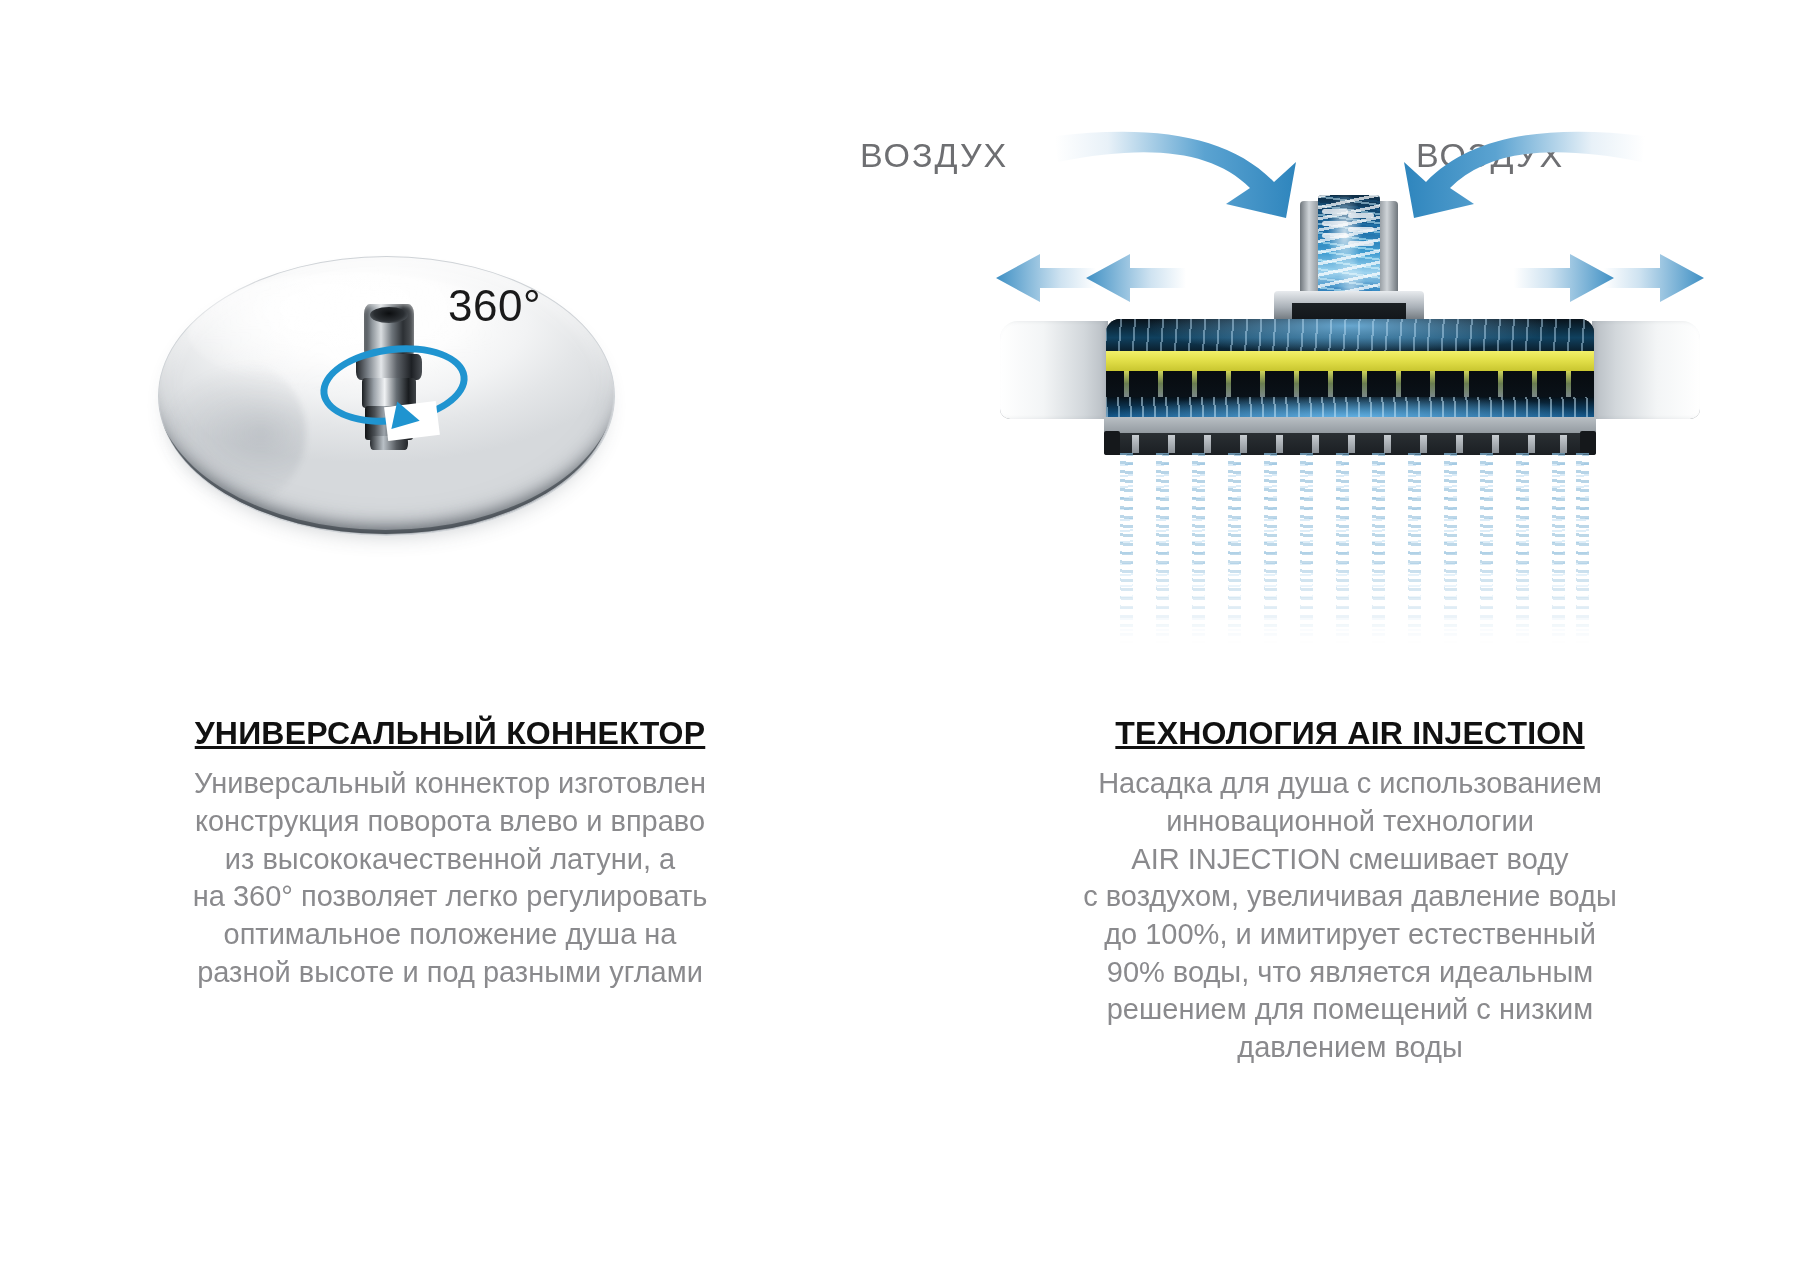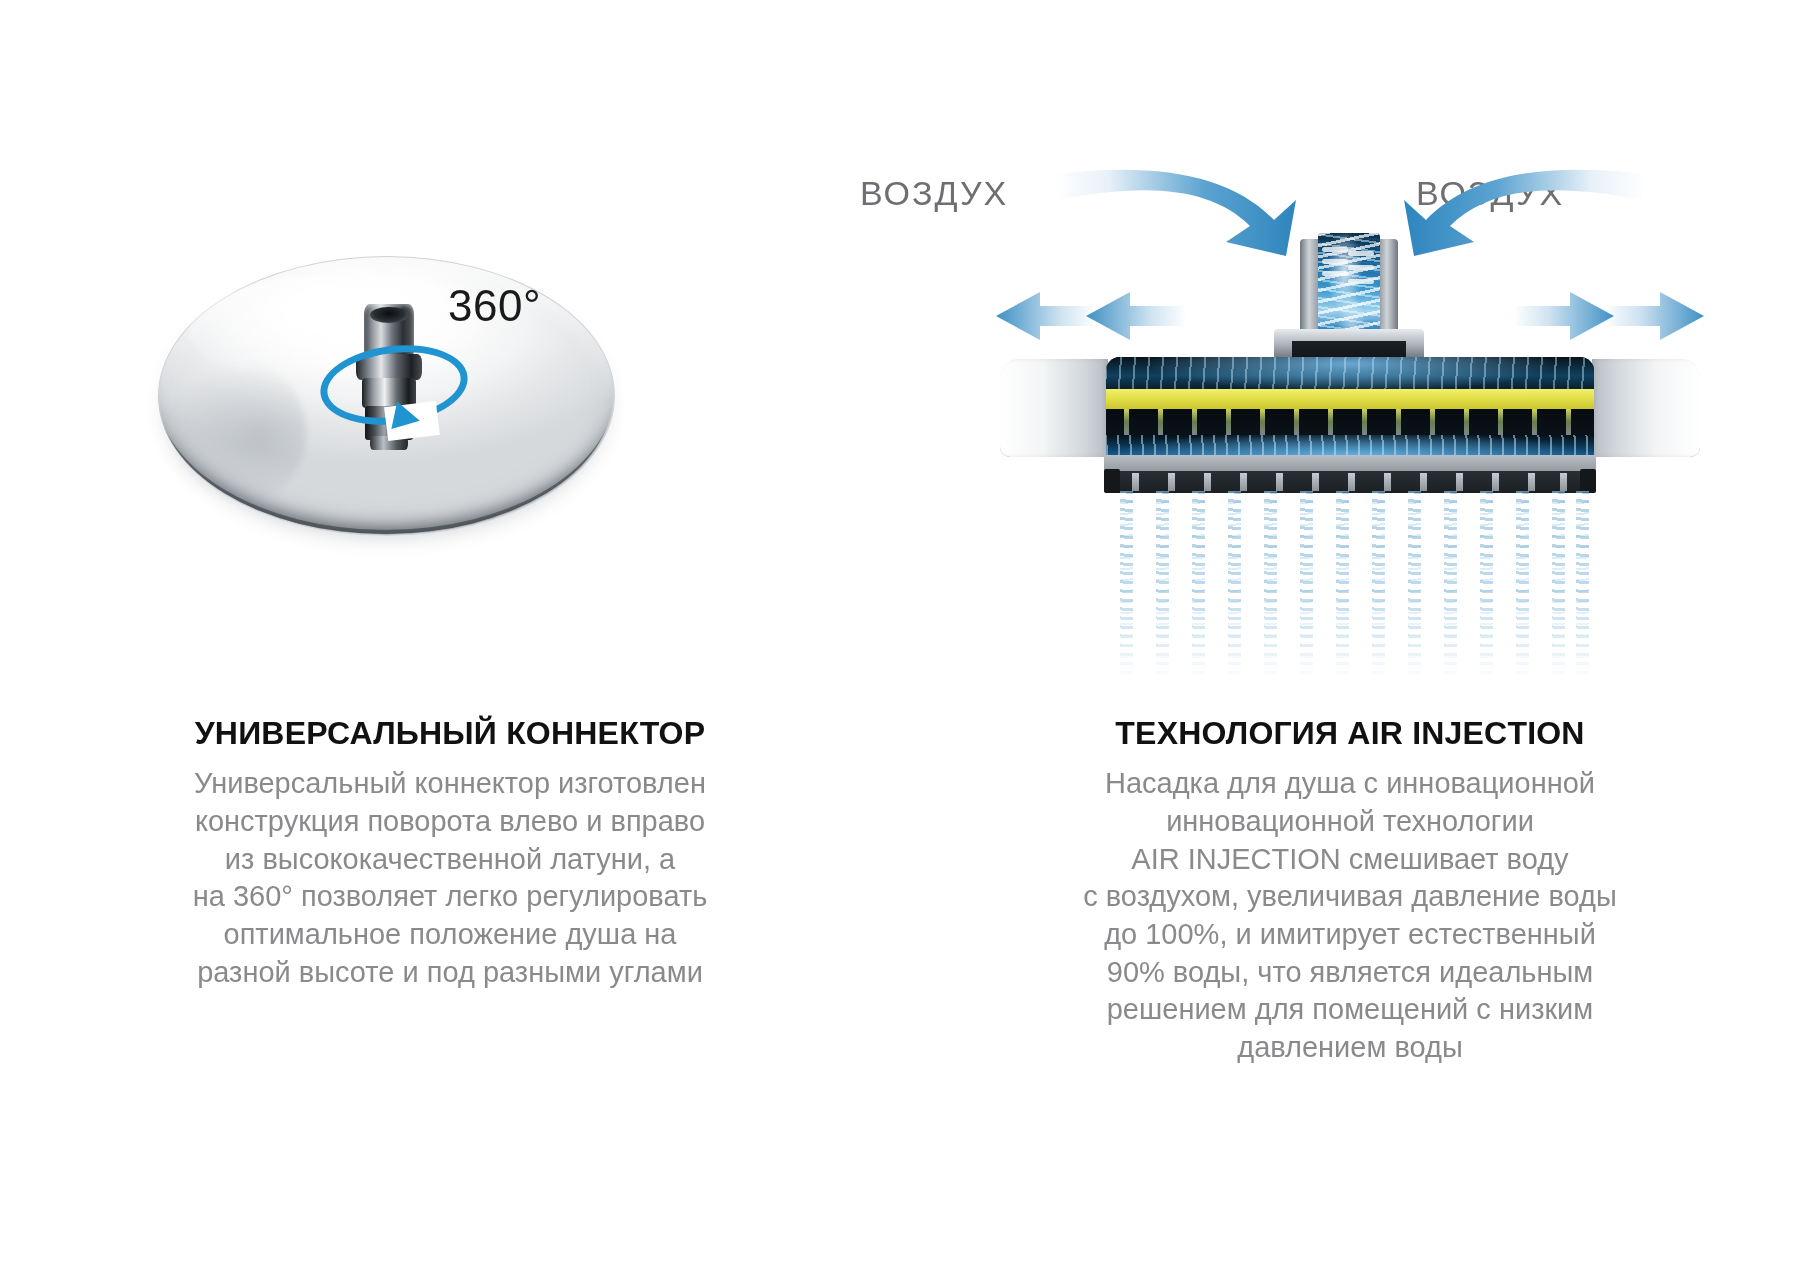--- a/index.html
+++ b/index.html
@@ -14,21 +14,21 @@
   
   .col{position:absolute;top:0;height:1269px;}
   .col-left{left:0;width:900px;}
   .col-right{left:900px;width:900px;}
 
   
   .caption{position:absolute;left:50%;transform:translateX(-50%);
            width:760px;text-align:center;}
   .caption .title{
     font-size:32px;font-weight:700;color:#111;letter-spacing:.2px;
-    margin:0 0 14px 0;line-height:1.1;white-space:nowrap;
+    margin:0 0 14px 0;line-height:1.1;white-space:nowrap;text-decoration:underline;
   }
   .caption .body{
     font-size:29px;line-height:1.30;color:#8a8a8d;font-weight:400;
     margin:0;
   }
   .caption .body span{display:block;}
   .cap-left{top:716px;}
   .cap-right{top:716px;}
 
   
@@ -105,21 +105,21 @@
     position:absolute;left:246px;top:176px;width:0;height:0;
     border-top:14px solid transparent;border-bottom:14px solid transparent;
     border-left:26px solid #1f94d0;transform:rotate(12deg);
   }
   .deg-label{
     position:absolute;left:300px;top:53px;font-size:44px;font-weight:400;color:#1a1a1a;
     letter-spacing:.5px;
   }
 
   
-  .rill{position:absolute;left:0;top:0;width:900px;height:680px;margin-top:38px;}
+  .rill{position:absolute;left:0;top:0;width:900px;height:680px;}
 
   .air-label{
     position:absolute;top:136px;font-size:34px;color:#6e6f72;letter-spacing:2px;font-weight:400;
   }
   .air-left{left:-40px;}
   .air-right{left:516px;}
 
   
   .curve-svg{position:absolute;left:0;top:100px;width:900px;height:130px;}
 
@@ -427,21 +427,21 @@
             <div class="stream" style="left:412px;"></div>
           <div class="stream" style="left:448px;"></div>
             <div class="stream" style="left:472px;"></div>
         </div>
       </div>
     </div>
 
     <div class="caption cap-right">
       <h2 class="title">ТЕХНОЛОГИЯ AIR INJECTION</h2>
       <p class="body">
-        <span>Насадка для душа с инновационной</span>
+        <span>Насадка для душа с использованием</span>
         <span>инновационной технологии</span>
         <span>AIR INJECTION смешивает воду</span>
         <span>с воздухом, увеличивая давление воды</span>
         <span>до 100%, и имитирует естественный</span>
         <span>90% воды, что является идеальным</span>
         <span>решением для помещений с низким</span>
         <span>давлением воды</span>
       </p>
     </div>
   </div>

